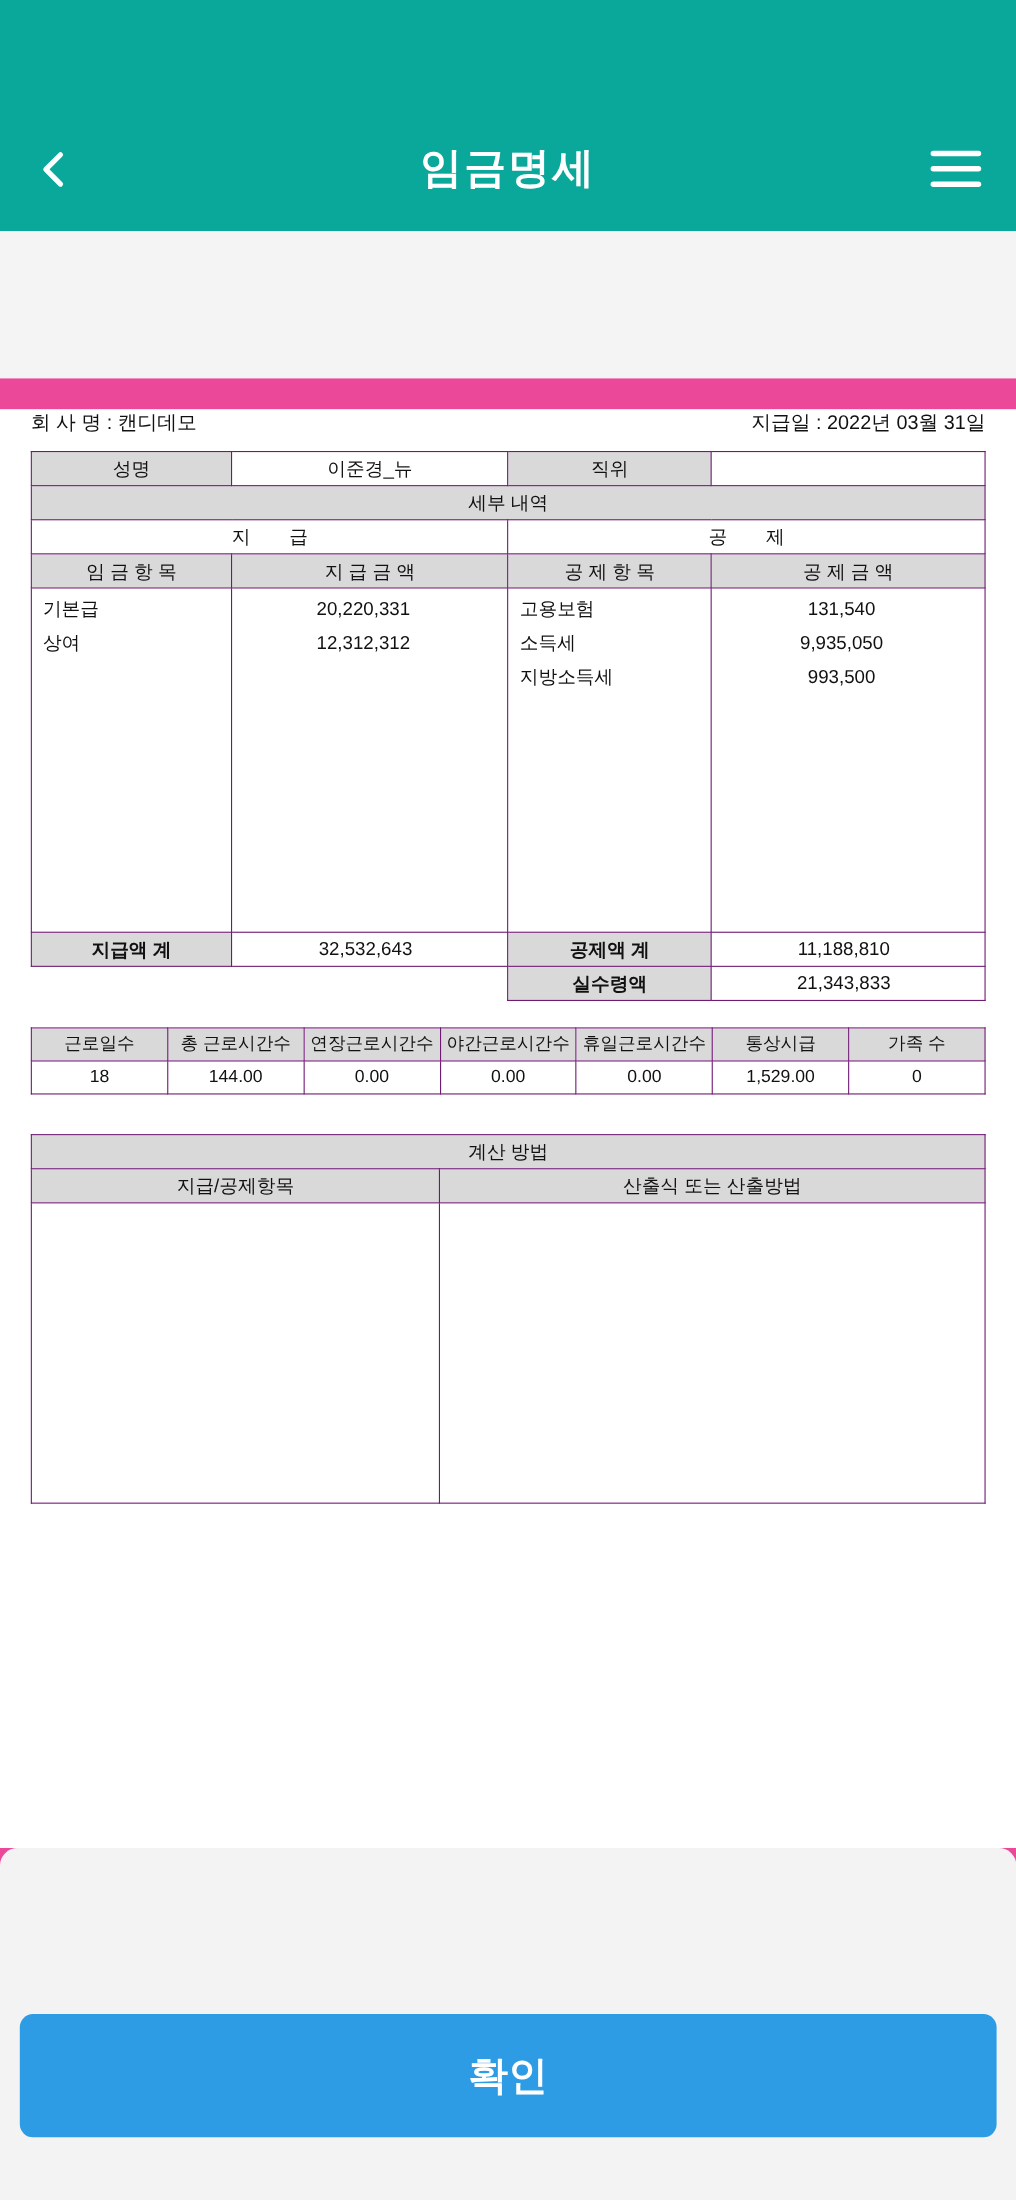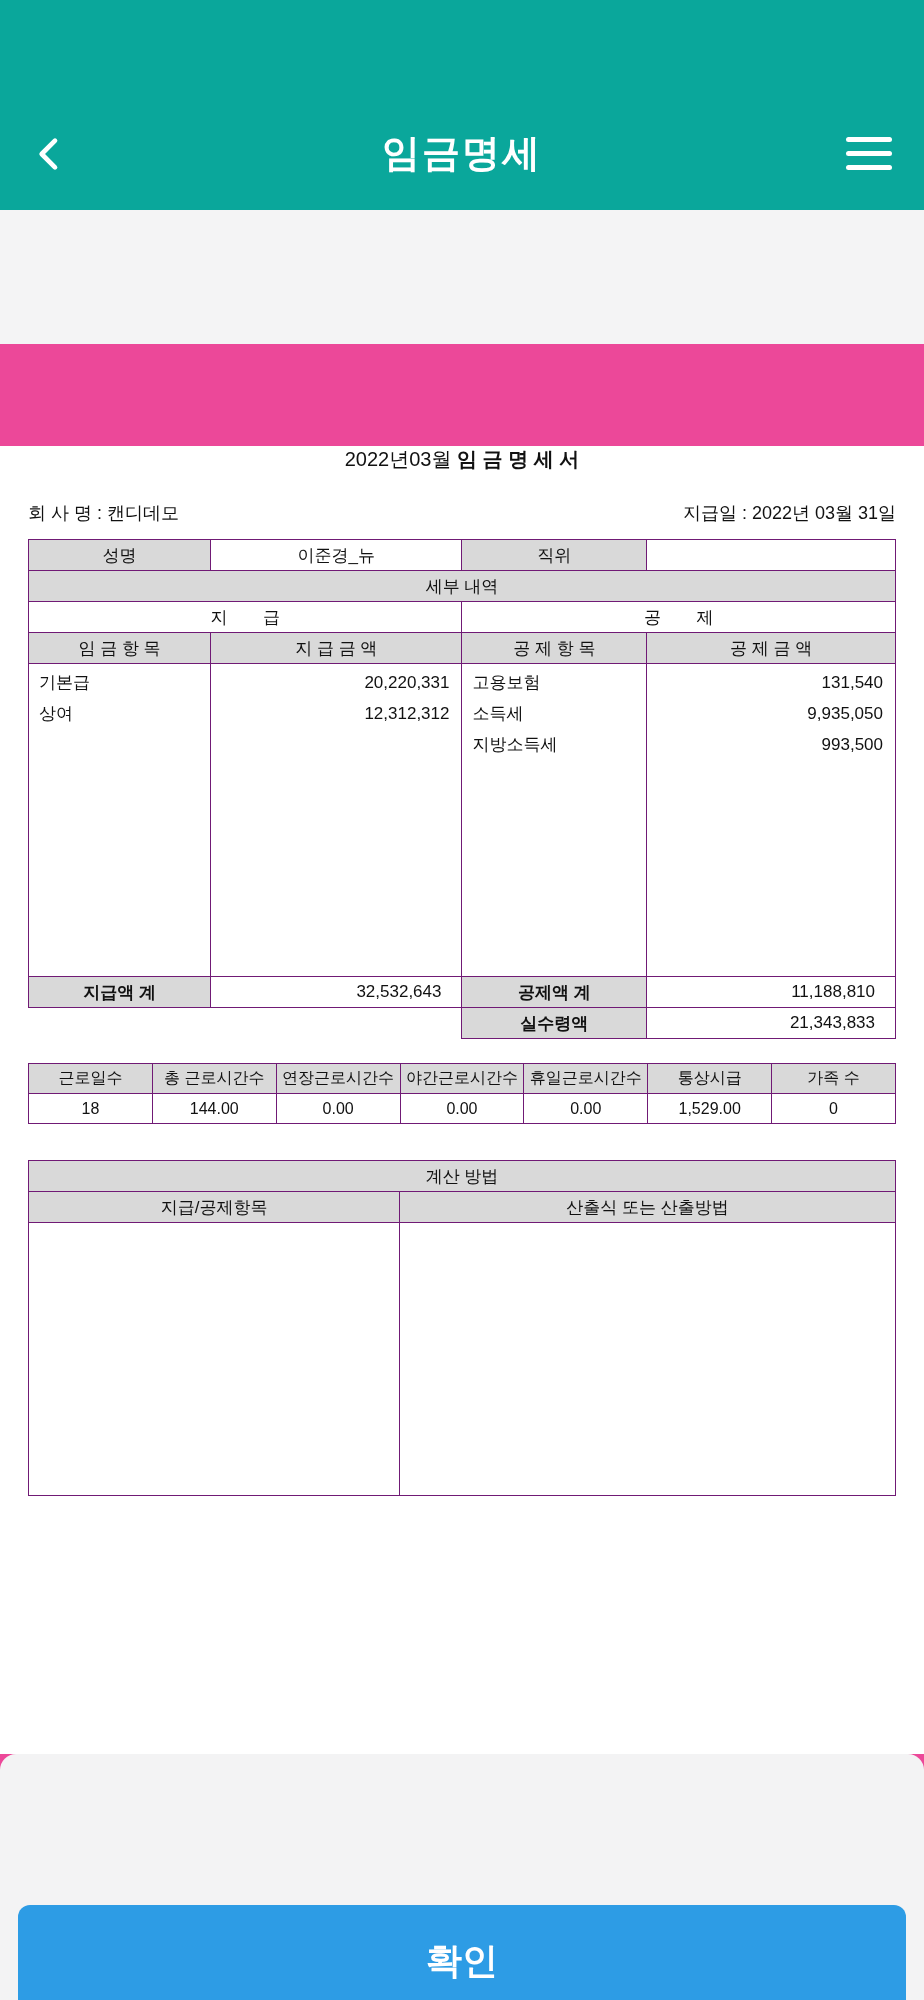--- a/index.html
+++ b/index.html
@@ -23,30 +23,30 @@
   
   .doc-title { margin-top:102px; text-align:center; font-size:20px; color:#111; }
   .doc-title b { font-weight:700; }
   .doc-meta { display:flex; justify-content:space-between; margin-top:28px; font-size:18px; color:#111; }
 
   table { width:100%; border-collapse:collapse; table-layout:fixed; color:#111; }
   th, td { border:1px solid #701a75; font-weight:400; font-size:17px; height:31px; text-align:center; vertical-align:middle; overflow:hidden; white-space:nowrap; }
   .gray { background:#d9d9d9; }
   .bold { font-weight:700; }
   .cell-left { text-align:left; padding-left:10px; }
-  .cell-right { text-align:right; padding-right:20px; }
+  .cell-right { padding-right:8px; }
   .spread { word-spacing:1.8em;margin-left:38px; }
   .ghost { border:none; background:#ffffff; }
 
   .main-table { margin-top:14px; }
   .data-cell { height:313px; vertical-align:top; padding-top:3px; }
   .line { height:31px; line-height:31px; }
   .data-cell.cell-left { padding-left:0; }
   .data-cell .line { padding-left:10px; }
-  .data-cell.amounts .line { padding-left:0; padding-right:12px; text-align:right; }
+  .data-cell.amounts .line { padding-left:0; padding-right:12px; }
 
   .hours-table { margin-top:24px; }
   .hours-table th, .hours-table td { height:30px; font-size:16px; }
 
   .calc-table { margin-top:36px; }
   .calc-body td { height:273px; }
 
   
   .confirm-btn { position:absolute; top:151px; left:18px; right:18px; height:112px; background:#2d9ce5; border:none; border-radius:12px; color:#ffffff; font-size:36px; font-weight:700; font-family:inherit; cursor:pointer; }
 </style>
@@ -68,24 +68,20 @@
         <span class="bar"></span>
         <span class="bar"></span>
       </button>
     </div>
   </header>
 
   <div class="gray-strip"></div>
 
   <main class="sheet">
 
-    <div class="doc-title">
-      <span>2022년03월</span>
-      <b>임 금 명 세 서</b>
-    </div>
 
     <div class="doc-meta">
       <span>회 사 명 : 캔디데모</span>
       <span>지급일 : 2022년 03월 31일</span>
     </div>
 
     <table class="main-table">
       <colgroup>
           <col style="width:21%">
           <col style="width:29%">

